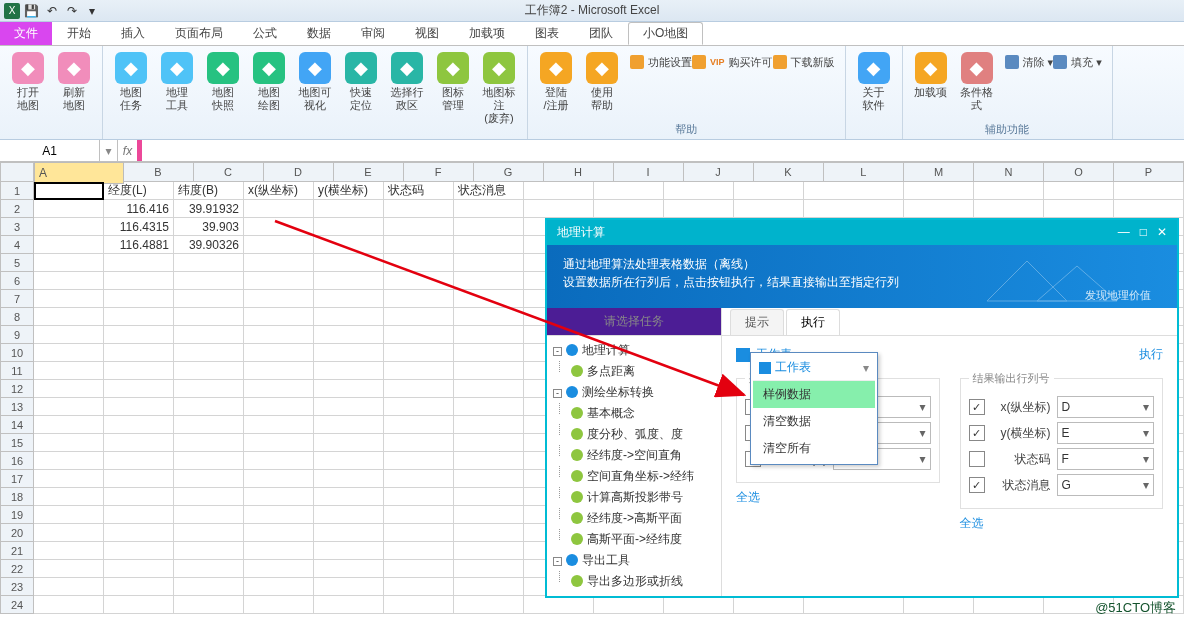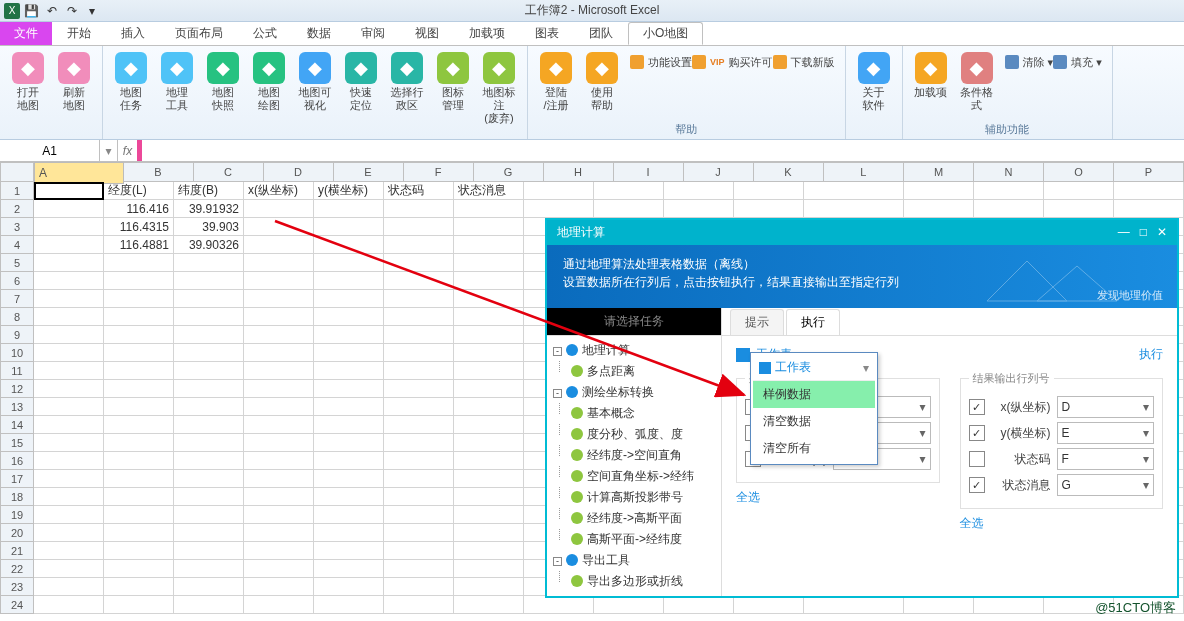--- a/index.html
+++ b/index.html
@@ -51,25 +51,25 @@
 .colA{width:70px;} .colB{width:70px;} .colC{width:70px;} .colD{width:70px;} .colE{width:70px;} .colF{width:70px;} .colG{width:70px;} .colH{width:70px;} .colI{width:70px;} .colJ{width:70px;} .colK{width:70px;} .colL{width:70px;} .colM{width:70px;} .colN{width:70px;} .colO{width:70px;} .colP{width:70px;}
 
 
 .arrow-svg{position:absolute;left:0;top:160px;pointer-events:none;z-index:5;}
 
 
 .dlg { position:absolute; left:545px; top:218px; width:634px; height:380px; border:2px solid #00bcd4; background:#fff; display:flex;flex-direction:column;}
 .dlg-title{height:26px;background:#00b3cc;color:#fff;display:flex;align-items:center;padding:0 10px;font-size:12px;}
 .dlg-title .winctrl{margin-left:auto;display:flex;gap:10px;}
 .dlg-banner{height:66px;background:linear-gradient(90deg,#0a6bbd,#1a8de0);color:#fff;padding:10px 16px;font-size:12px;line-height:18px;position:relative;}
-.dlg-banner .brand{position:absolute;right:14px;bottom:4px;font-size:11px;opacity:.8;}
+.dlg-banner .brand{position:absolute;right:26px;bottom:4px;font-size:11px;opacity:.8;}
 .triangle-deco{position:absolute;right:40px;top:6px;opacity:.3;}
 .dlg-main{flex:1;display:flex;}
 .treepane{width:175px;border-right:1px solid #ddd;display:flex;flex-direction:column;}
-.treepane .tinput{height:28px;border-bottom:1px solid #ddd;display:flex;align-items:center;justify-content:center;color:#888;background:#000000;}
+.treepane .tinput{height:28px;border-bottom:1px solid #ddd;display:flex;align-items:center;justify-content:center;color:#888;background:#4c1d95;}
 .tree{flex:1;overflow:auto;padding:4px 2px;font-size:12px;}
 .tnode{padding:2px 2px 2px 4px;white-space:nowrap;}
 .tchild{padding-left:22px;position:relative;}
 .tchild::before{content:"";position:absolute;left:10px;top:0;bottom:50%;border-left:1px dotted #999;}
 .tnode .tic{display:inline-block;width:12px;height:12px;border-radius:50%;background:#1a8de0;margin-right:4px;vertical-align:-2px;}
 .tnode .exp{display:inline-block;width:9px;height:9px;border:1px solid #888;text-align:center;line-height:7px;font-size:9px;margin-right:4px;background:#fff;}
 .rightpane{flex:1;display:flex;flex-direction:column;}
 .rtabs{height:28px;border-bottom:1px solid #ddd;display:flex;align-items:flex-end;padding-left:8px;gap:2px;}
 .rtab2{padding:4px 14px;border:1px solid #ddd;border-bottom:none;font-size:12px;color:#555;border-top-left-radius:3px;border-top-right-radius:3px;background:#f4f4f4;cursor:pointer;}
 .rtab2.active{background:#fff;color:#000;}

